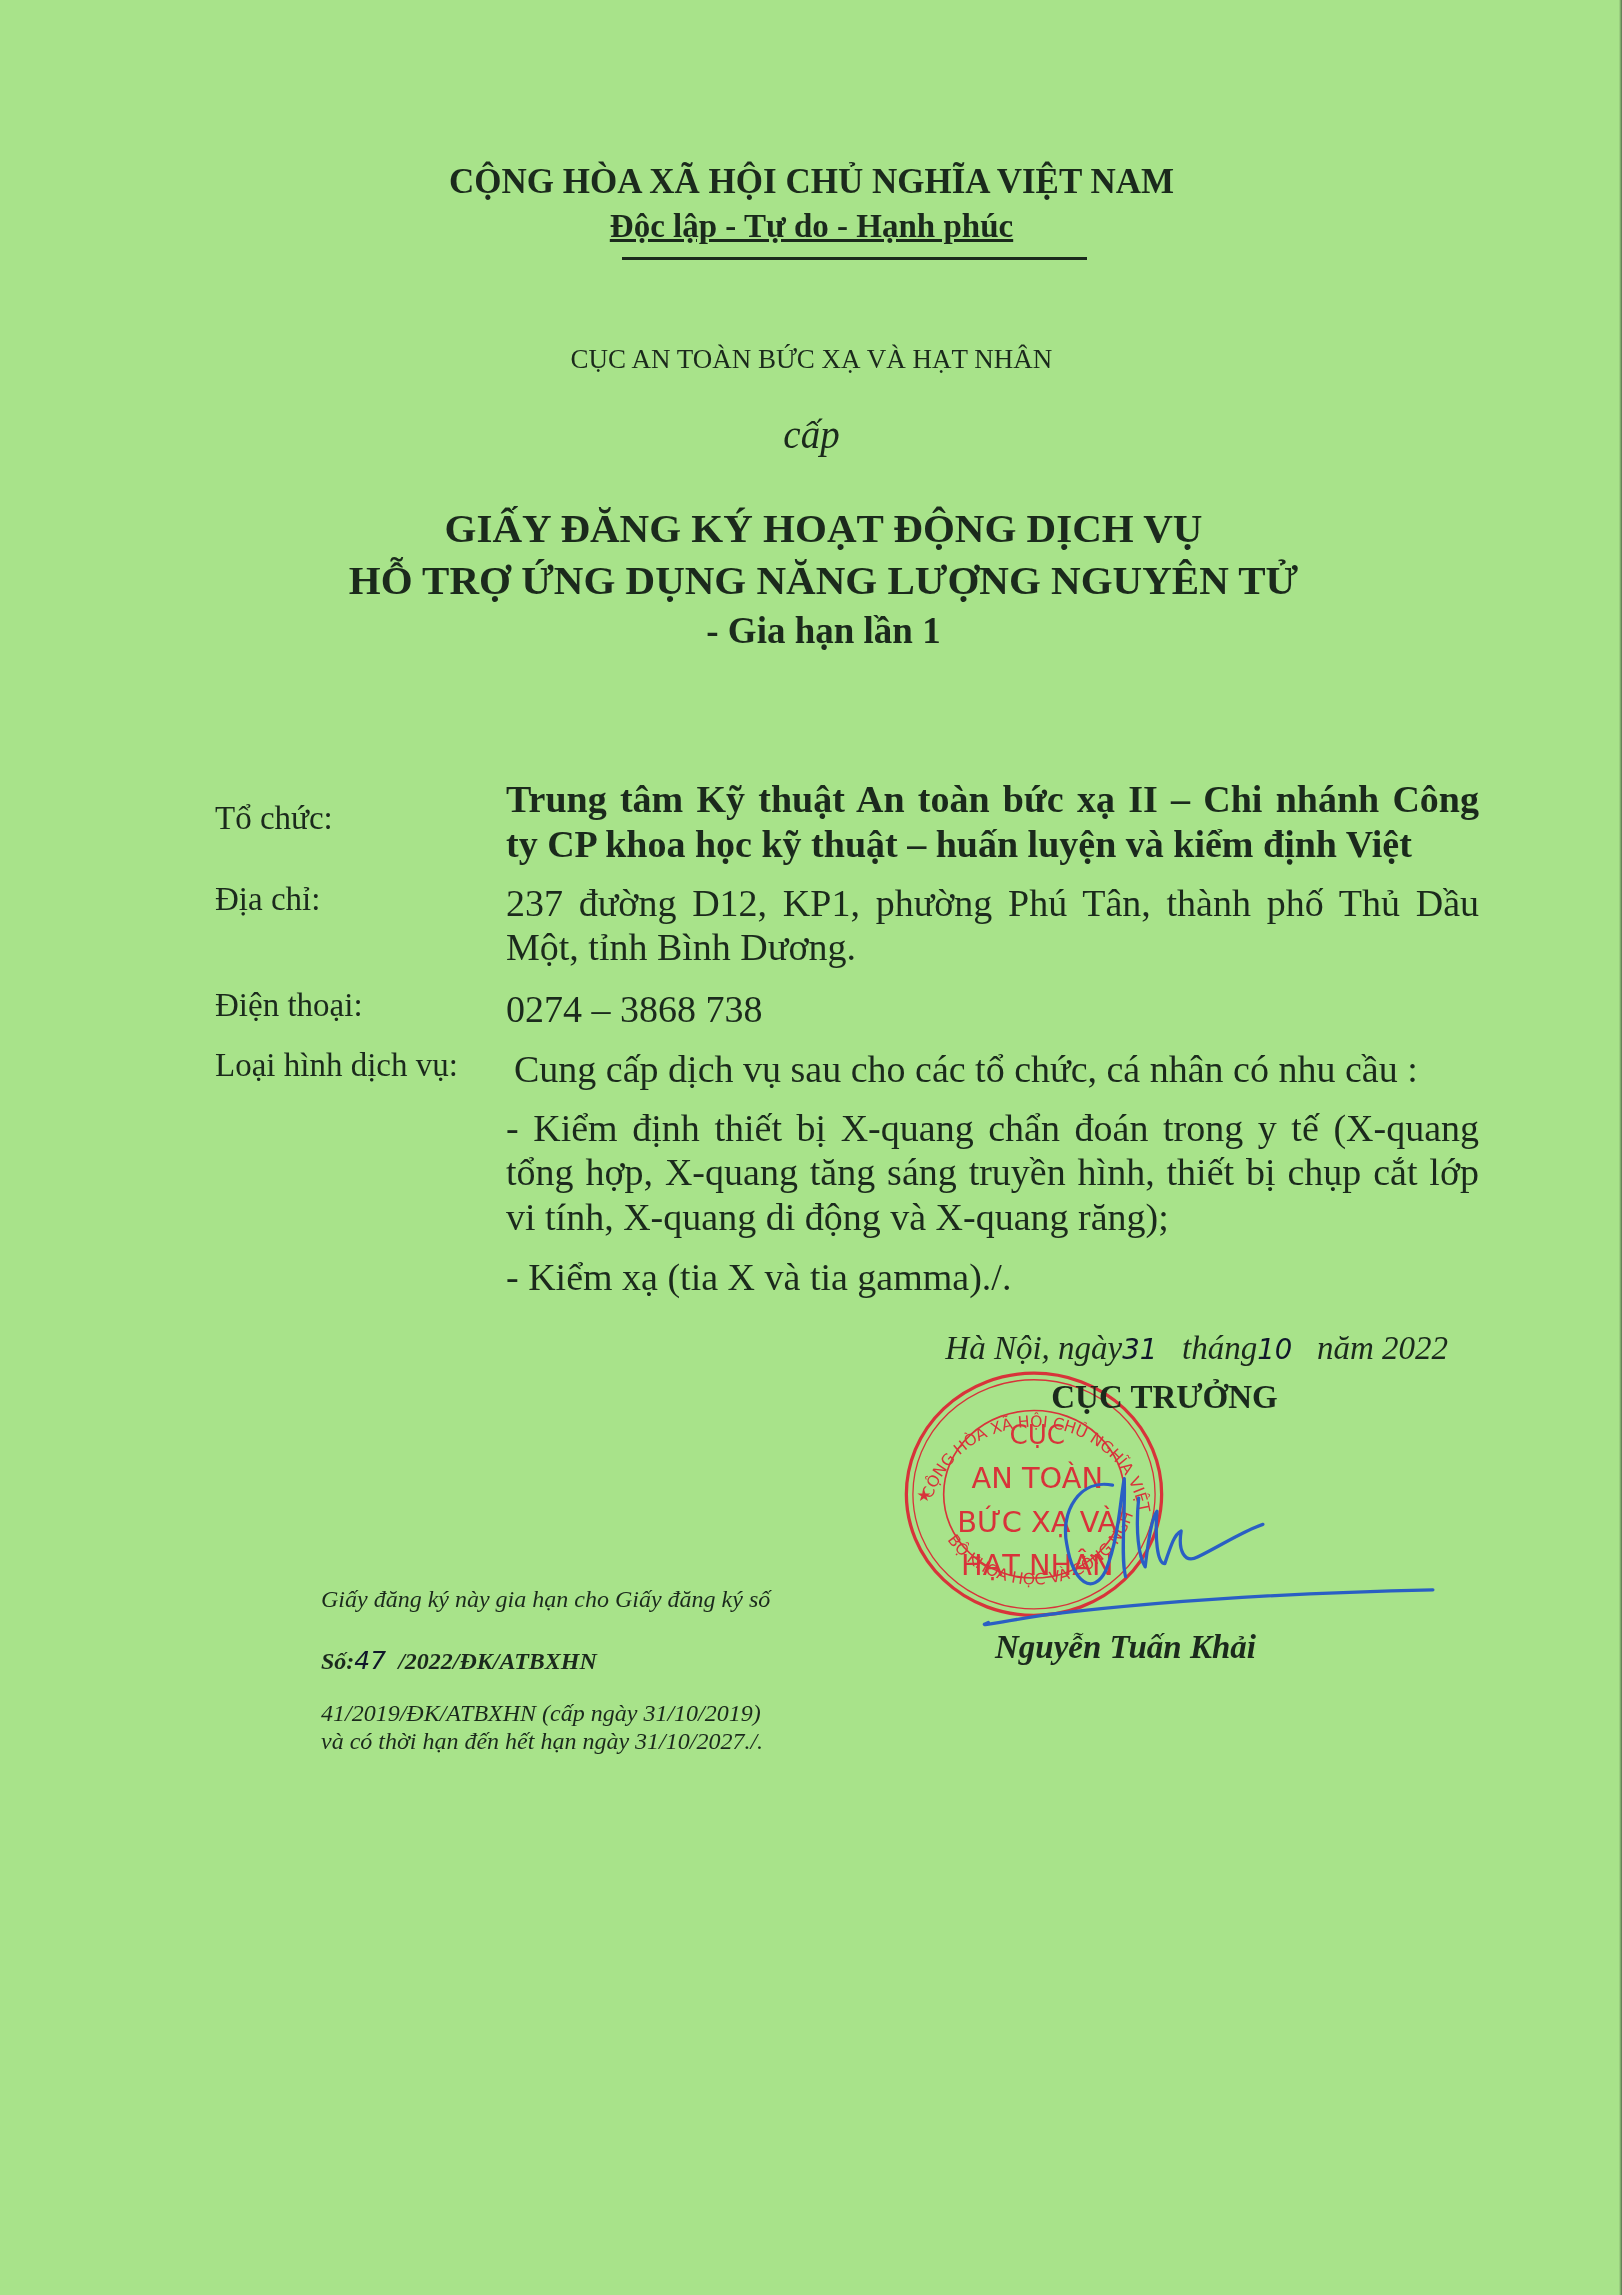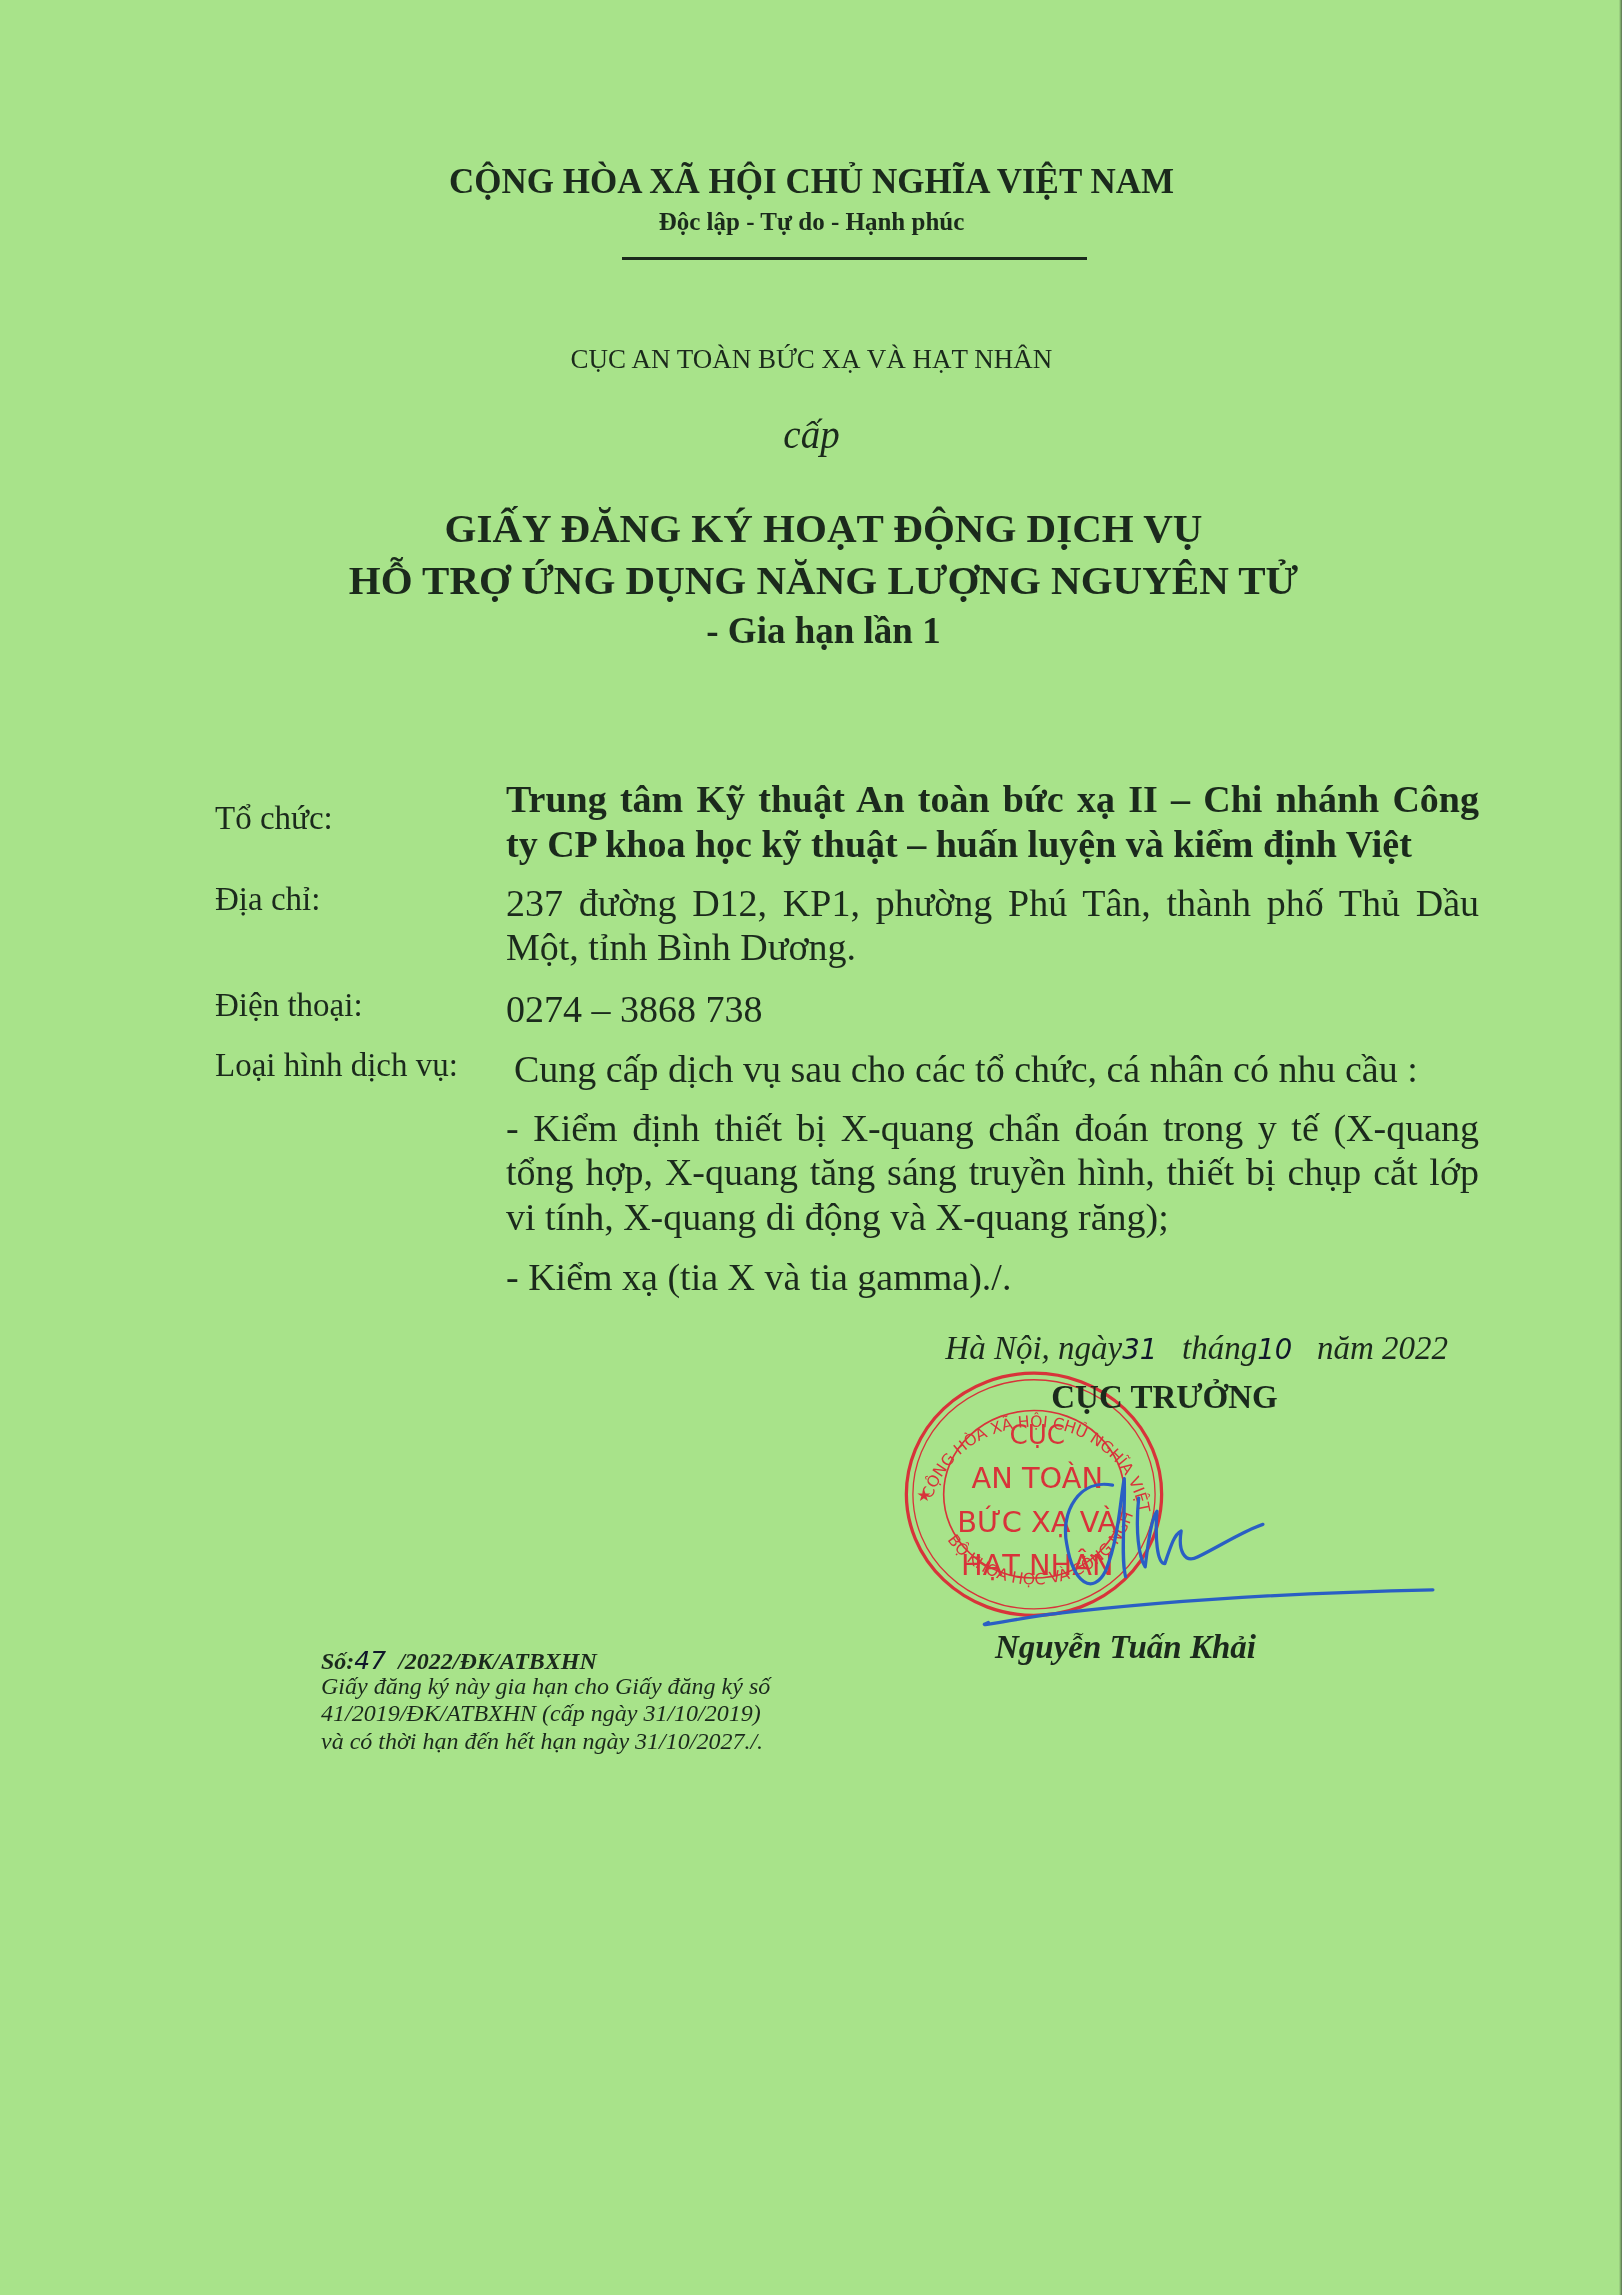--- a/index.html
+++ b/index.html
@@ -12,21 +12,21 @@
   }
   .page-edge-right {
     position: absolute; right: 0; top: 0; width: 3.9px; height: 100%;
     background: linear-gradient(to right, #a8e38a, #3d4a3a);
   }
   .abs { position: absolute; white-space: nowrap; }
   .center { left: 0; width: 1623px; text-align: center; }
   .bold { font-weight: bold; }
 
   #nat-title { top: 162px; font-size: 35px; font-weight: bold; letter-spacing: 0px; }
-  #nat-motto { top: 208px; font-size: 25px; font-weight: bold; }
+  #nat-motto { top: 208px; font-size: 33px; font-weight: bold; text-decoration: underline; }
   #motto-line { top: 257px; left: 622px; width: 465px; height: 2.6px; background: #1b2a1c; }
 
   #agency { top: 344px; font-size: 27px; font-weight: normal; }
   #issues { top: 412px; font-size: 39px; font-style: italic; }
 
   .doc-title { font-size: 41px; font-weight: bold; padding-left: 12px; }
   #title1 { top: 504px; }
   #title2 { top: 556px; }
   #title3 { top: 609px; font-size: 37px; }
 
@@ -36,21 +36,21 @@
   .justify-line { width: 973px; text-align: justify; text-align-last: justify; }
 
   #date-line { top: 1330px; right: 175px; font-size: 33px; font-style: italic; }
   .handwritten { color: #0f172a; font-family: "DejaVu Sans", sans-serif; font-style: italic; font-weight: normal; font-size: 27.5px; }
 
   #signer-title { top: 1379px; left: 1027px; width: 275px; text-align: center; font-size: 33px; font-weight: bold; }
   #signer-name { top: 1629px; left: 995px; width: 340px; text-align: left; font-size: 33px; font-weight: bold; font-style: italic; }
 
   .ref { left: 321px; font-size: 24px; font-style: italic; }
   #ref-no { top: 1646px; font-weight: bold; text-align: right; }
-  #ref-l1 { top: 1673px; }
+  #ref-l1 { top: 1586px; }
   #ref-l2 { top: 1700px; }
   #ref-l3 { top: 1728px; }
 
   #stamp { position: absolute; left: 890px; top: 1360px; width: 288px; height: 262px; }
   #signature { position: absolute; left: 949px; top: 1459px; width: 497px; height: 170px; }
 </style>
 </head>
 <body>
 
 <div class="page-edge-right"></div>

